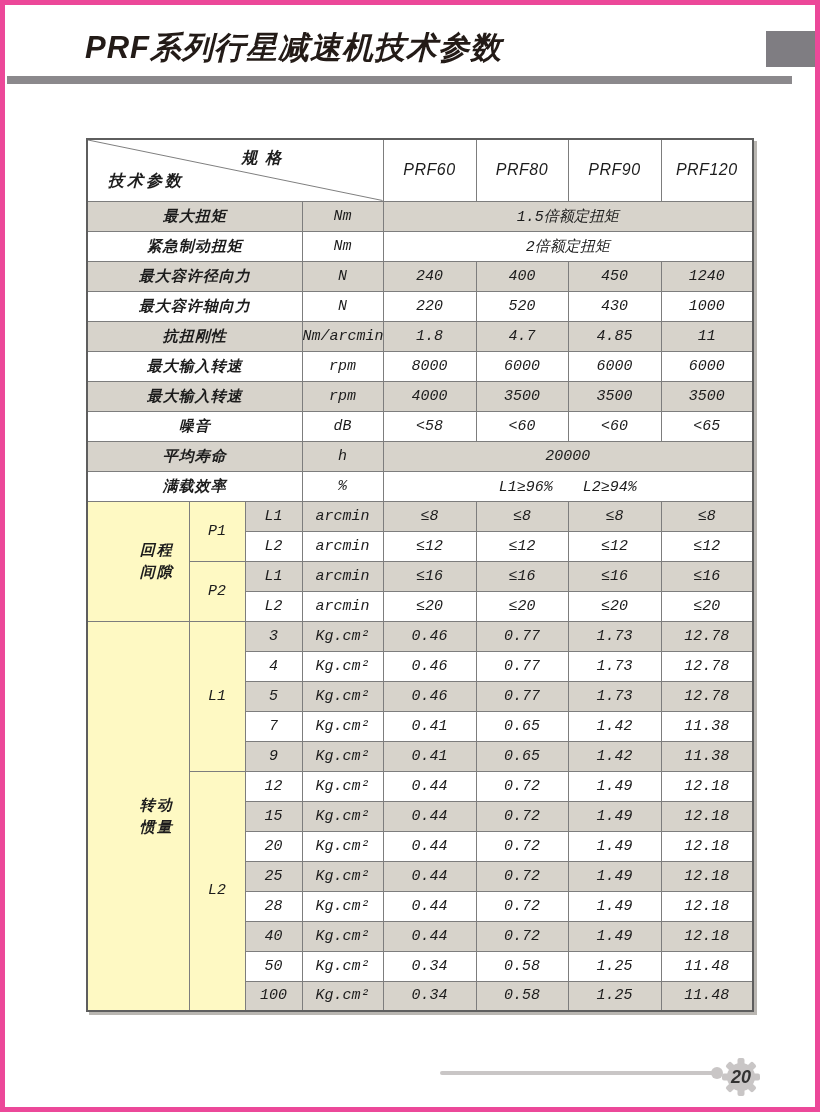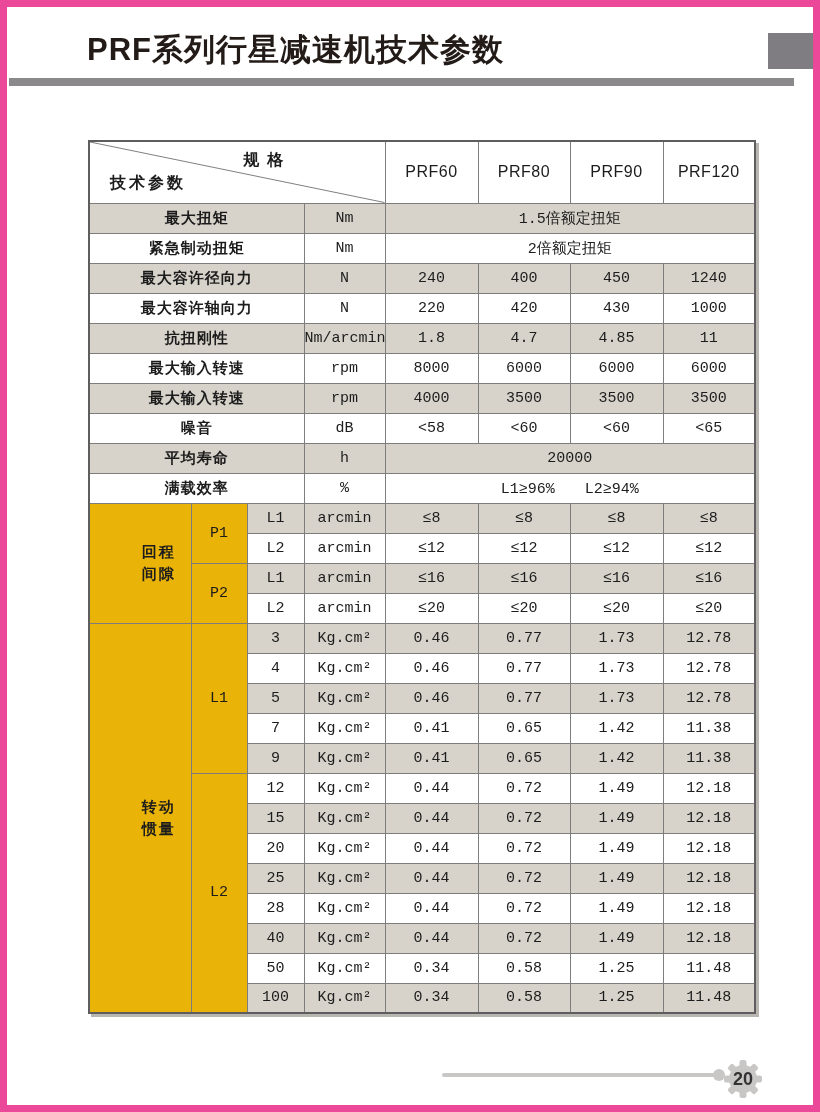--- a/index.html
+++ b/index.html
@@ -1,20 +1,21 @@
 <!DOCTYPE html>
 <html><head>
 <meta charset="utf-8">
 <style>
   * { margin:0; padding:0; box-sizing:border-box; }
   html,body { background:#fff; }
   .page {
     position:relative; width:820px; height:1112px;
-    background:#ffffff; border:7px solid #ec4899; overflow:hidden;
+    background:#ffffff; border:5px solid #ec4899; overflow:hidden;
     font-family:"Liberation Sans", sans-serif;
+    font-style:italic;
   }
   .page-title {
     position:absolute; left:80px; top:22px;
     font-size:31px; font-weight:bold; color:#231b17; letter-spacing:1px;
     font-family:"Liberation Sans", sans-serif;
   }
   .title-underline {
     position:absolute; left:2px; top:71px; width:785px; height:8px;
     background:#8b898c;
   }
@@ -30,21 +31,21 @@
     color:#1c1c1c;
     padding-left:39px;
   }
   .tbl td {
     border:1px solid #7d7d7d; text-align:center; vertical-align:middle;
     padding:0; overflow:hidden; height:30px;
   }
   .tbl tr { height:30px; }
   .tbl tr.hrow { height:62px; }
   tr.g > td { background:#d7d3cb; }
-  .tbl td.hold { background:#eab308; }
+  .tbl td.hold { background:#fef9c3; }
   .lbl { font-weight:bold; font-size:15px; letter-spacing:1px; font-family:"Liberation Sans",sans-serif; }
   .u, .v { font-family:"Liberation Mono", monospace; font-size:15px; font-weight:normal; }
   .m { font-size:16px; letter-spacing:0.5px; font-family:"Liberation Sans",sans-serif; }
   td.diag { position:relative; }
   .diag-line { position:absolute; left:0; top:0; width:100%; height:100%; }
   .corner-spec {
     position:absolute; top:8px; left:52%;
     font-weight:bold; font-size:16px; letter-spacing:8px;
   }
   .corner-param {
@@ -119,21 +120,21 @@
       <td class="u">N</td>
       <td class="v">240</td>
       <td class="v">400</td>
       <td class="v">450</td>
       <td class="v">1240</td>
     </tr>
     <tr>
       <td class="lbl" colspan="3">最大容许轴向力</td>
       <td class="u">N</td>
       <td class="v">220</td>
-      <td class="v">420</td>
+      <td class="v">520</td>
       <td class="v">430</td>
       <td class="v">1000</td>
     </tr>
     <tr class="g">
       <td class="lbl" colspan="3">抗扭刚性</td>
       <td class="u">Nm/arcmin</td>
       <td class="v">1.8</td>
       <td class="v">4.7</td>
       <td class="v">4.85</td>
       <td class="v">11</td>

